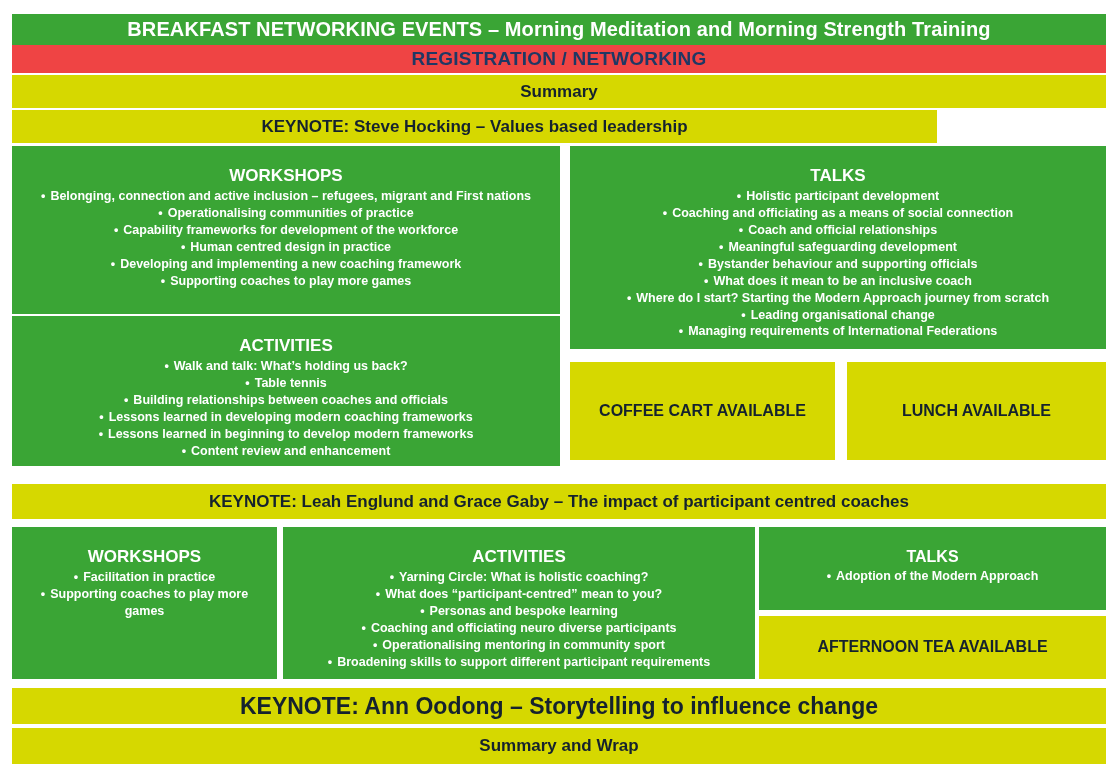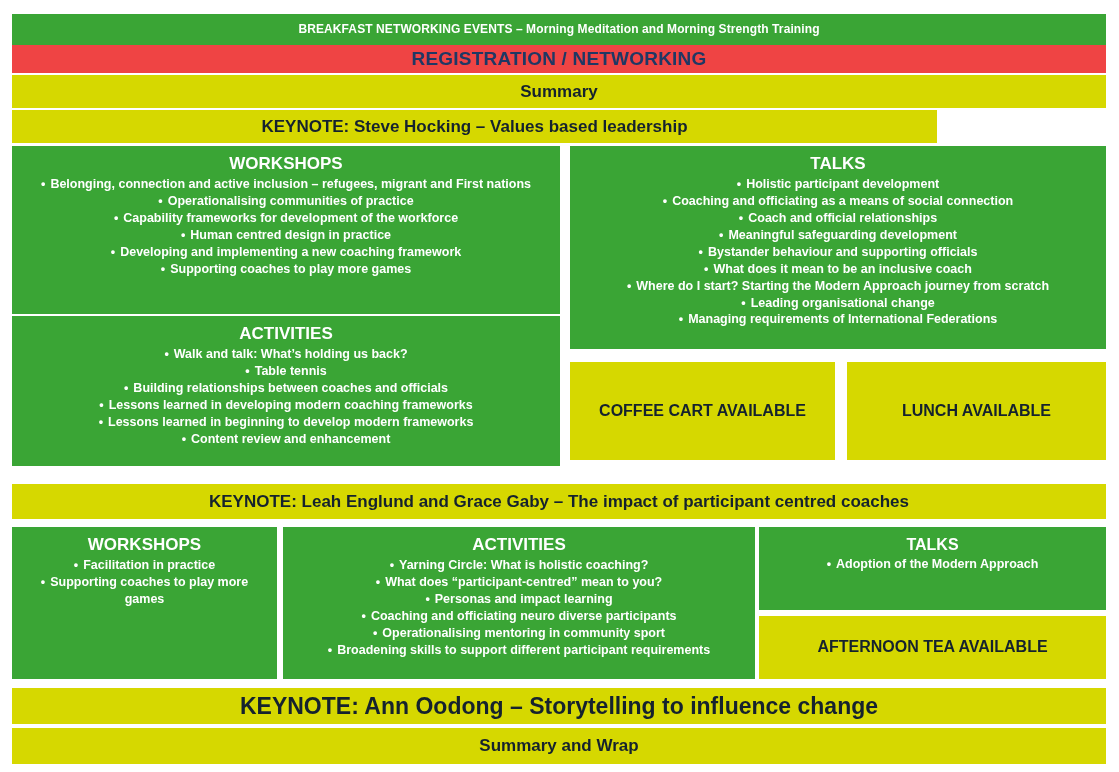--- a/index.html
+++ b/index.html
@@ -49,21 +49,21 @@
   .band-title {
     font-weight: bold;
     line-height: 1.15;
     padding: 0 10px;
   }
 
   
   #breakfast-band {
     left: 12px; top: 14px; width: 1094px; height: 31px;
   }
-  #breakfast-band .band-title { font-size: 12px; letter-spacing: 0.1px; }
+  #breakfast-band .band-title { font-size: 20px; letter-spacing: 0.1px; }
 
   #registration-band {
     left: 12px; top: 45px; width: 1094px; height: 28px;
   }
   #registration-band .band-title { font-size: 19px; letter-spacing: 0.2px; }
 
   #welcome-band {
     left: 12px; top: 75px; width: 1094px; height: 33px;
   }
   #welcome-band .band-title { font-size: 17px; }
@@ -79,21 +79,21 @@
     box-sizing: border-box;
     background: #3aa535;
     color: #ffffff;
     padding: 8px 6px 8px 6px;
     overflow: hidden;
   }
   .session-heading {
     font-size: 17px;
     font-weight: bold;
     text-align: center;
-    margin: 0 0 2px 0;
+    margin: 12px 0 2px 0;
     line-height: 1.2;
   }
   .session-list {
     list-style: none;
     margin: 0;
     padding: 0;
   }
   .session-list li {
     font-size: 12.5px;
     font-weight: bold;
@@ -235,21 +235,21 @@
       <li><span class="bullet">•</span><span>Facilitation in practice</span></li>
       <li><span class="bullet">•</span><span>Supporting coaches to play more games</span></li>
     </ul>
   </div>
 
   <div class="session" id="act-afternoon">
     <div class="session-heading">ACTIVITIES</div>
     <ul class="session-list">
       <li><span class="bullet">•</span><span>Yarning Circle: What is holistic coaching?</span></li>
       <li><span class="bullet">•</span><span>What does “participant-centred” mean to you?</span></li>
-      <li><span class="bullet">•</span><span>Personas and impact learning</span></li>
+      <li><span class="bullet">•</span><span>Personas and bespoke learning</span></li>
       <li><span class="bullet">•</span><span>Coaching and officiating neuro diverse participants</span></li>
       <li><span class="bullet">•</span><span>Operationalising mentoring in community sport</span></li>
       <li><span class="bullet">•</span><span>Broadening skills to support different participant requirements</span></li>
     </ul>
   </div>
 
   <div class="session" id="talks-afternoon">
     <div class="session-heading">TALKS</div>
     <ul class="session-list">
       <li><span class="bullet">•</span><span>Adoption of the Modern Approach</span></li>

